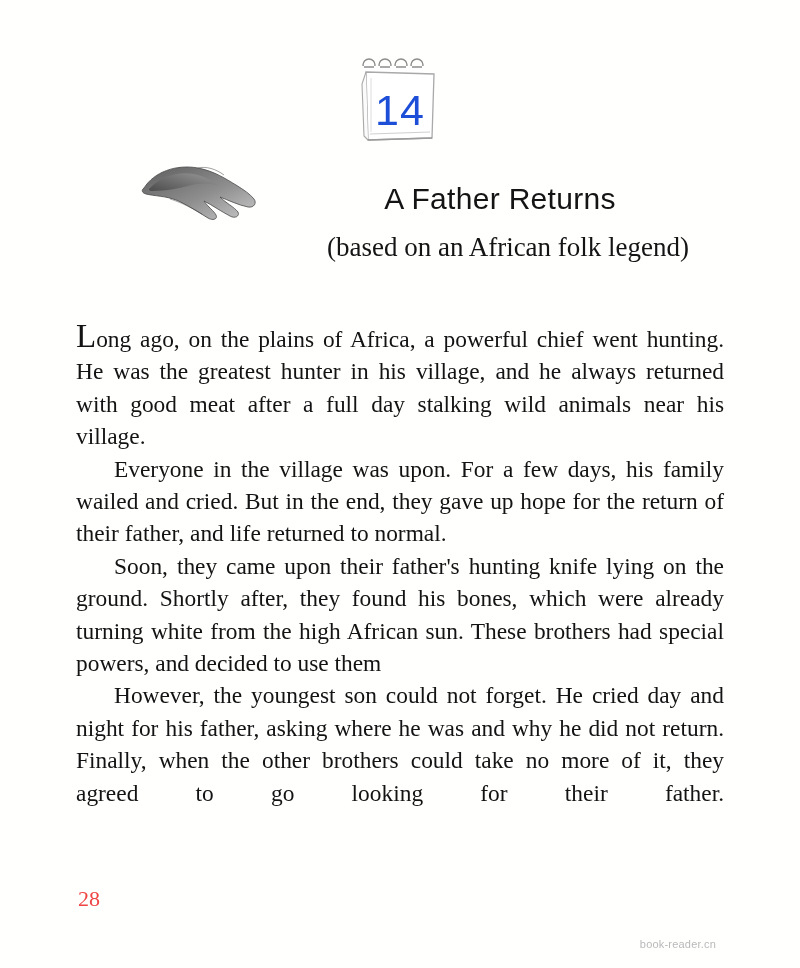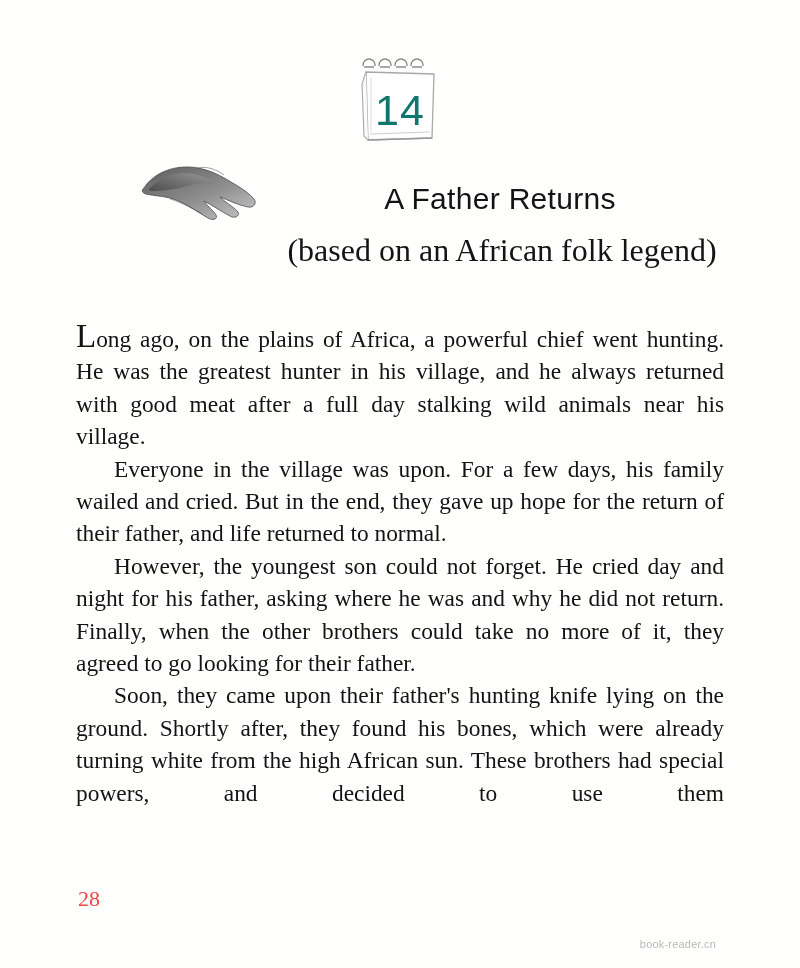--- a/index.html
+++ b/index.html
@@ -49,21 +49,21 @@
   }
   .cal-number {
     position: absolute;
     left: 0;
     top: 28px;
     width: 104px;
     text-align: center;
     font-size: 43px;
     font-family: "Liberation Sans", sans-serif;
     font-weight: 400;
-    color: #0f766e;
+    color: #1d4ed8;
     letter-spacing: 1px;
   }
 
   
   .hand-illus {
     position: absolute;
     left: 140px;
     top: 158px;
     width: 130px;
     height: 68px;
@@ -78,24 +78,24 @@
     font-size: 30px;
     font-family: "Liberation Sans", sans-serif;
     font-weight: 400;
     letter-spacing: 0.3px;
     color: #141414;
     text-align: center;
     white-space: nowrap;
   }
   .chapter-subtitle {
     position: absolute;
-    left: 252px;
+    left: 258px;
     top: 232px;
     width: 500px;
-    font-size: 32px;
+    font-size: 27px;
     font-family: "Liberation Serif", serif;
     color: #141414;
     text-align: center;
     white-space: nowrap;
   }
 
   
   .body-text {
     position: absolute;
     left: 76px;
@@ -201,21 +201,21 @@
     <path d="M58 10 C66 8, 76 11, 84 17" fill="none" stroke="#555" stroke-width="0.7" opacity="0.8"></path>
     <path d="M30 41 C40 44, 52 50, 62 56" fill="none" stroke="#3c3c3c" stroke-width="0.7" opacity="0.6"></path>
   </svg>
 
   <div class="chapter-title">A Father Returns</div>
   <div class="chapter-subtitle">(based on an African folk legend)</div>
 
   <div class="body-text">
     <p><span class="dropcap">L</span><span>ong ago, on the plains of Africa, a powerful chief went hunting. He was the greatest hunter in his village, and he always returned with good meat after a full day stalking wild animals near his village.</span></p>
     <p>Everyone in the village was upon. For a few days, his family wailed and cried. But in the end, they gave up hope for the return of their father, and life returned to normal.</p>
+    <p>Soon, they came upon their father's hunting knife lying on the ground. Shortly after, they found his bones, which were already turning white from the high African sun. These brothers had special powers, and decided to use them</p>
     <p>However, the youngest son could not forget. He cried day and night for his father, asking where he was and why he did not return. Finally, when the other brothers could take no more of it, they agreed to go looking for their father.</p>
-    <p>Soon, they came upon their father's hunting knife lying on the ground. Shortly after, they found his bones, which were already turning white from the high African sun. These brothers had special powers, and decided to use them</p>
   </div>
 
   <div class="folio">28</div>
 
   <div class="watermark">book-reader.cn</div>
 
 </div>
 
 </body></html>

